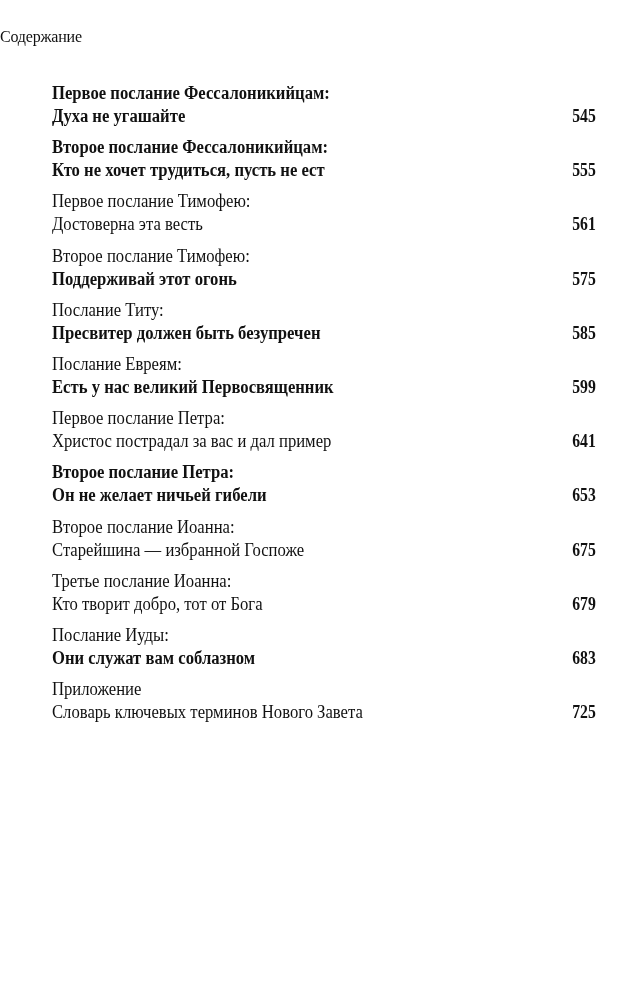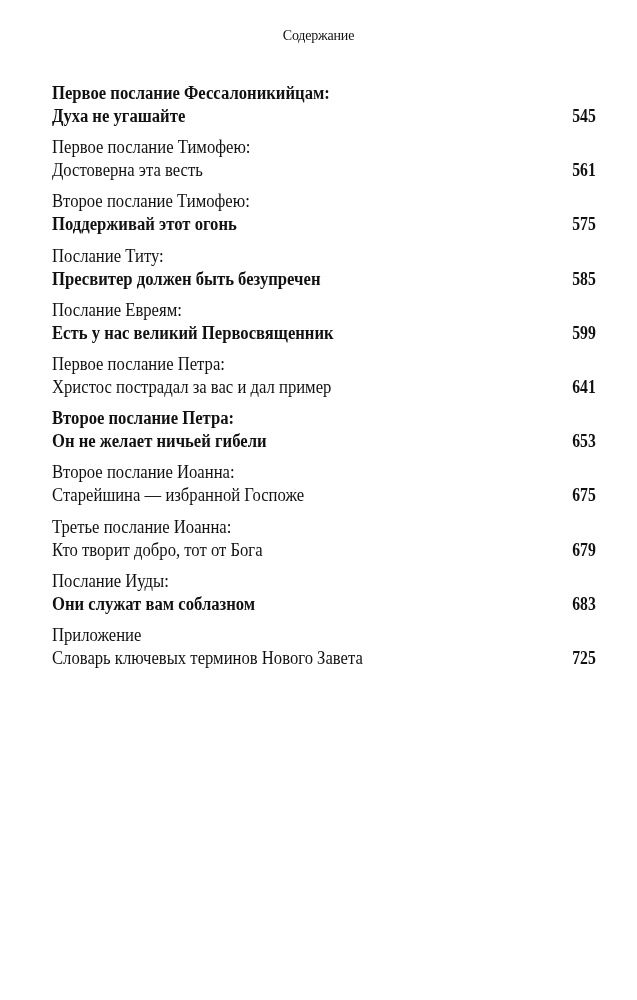--- a/index.html
+++ b/index.html
@@ -3,21 +3,21 @@
 <meta charset="utf-8">
 <style>
   html, body { margin: 0; padding: 0; background: #ffffff; }
   body {
     width: 637px; height: 1000px; position: relative; overflow: hidden;
     font-family: "Liberation Serif", "DejaVu Serif", serif;
     color: #111111;
   }
   .page-title {
     position: absolute; top: 28px; left: 0; width: 637px;
-    text-align: center; font-size: 14px; letter-spacing: -0.2px;
+    font-size: 16px; letter-spacing: -0.2px;
   }
   .toc {
     position: absolute; top: 82px; left: 52px; width: 548px;
   }
   .entry {
     height: 54.2px; position: relative;
   }
   .entry .heading {
     position: absolute; left: 0; top: 0;
     font-size: 18.5px; line-height: 22px; white-space: nowrap;
@@ -41,20 +41,25 @@
 </head>
 <body>
 
 <div class="page-title">Содержание</div>
 
 <div class="toc" id="toc">
     <div class="entry">
       <div class="heading">Первое послание Фессалоникийцам:</div>
       <div class="subtitle">Духа не угашайте</div>
       <div class="page">545</div>
+    </div>
+    <div class="entry">
+      <div class="heading">Второе послание Фессалоникийцам:</div>
+      <div class="subtitle">Кто не хочет трудиться, пусть не ест</div>
+      <div class="page">555</div>
     </div>
     <div class="entry">
       <div class="heading light">Первое послание Тимофею:</div>
       <div class="subtitle light">Достоверна эта весть</div>
       <div class="page">561</div>
     </div>
     <div class="entry">
       <div class="heading light">Второе послание Тимофею:</div>
       <div class="subtitle">Поддерживай этот огонь</div>
       <div class="page">575</div>

